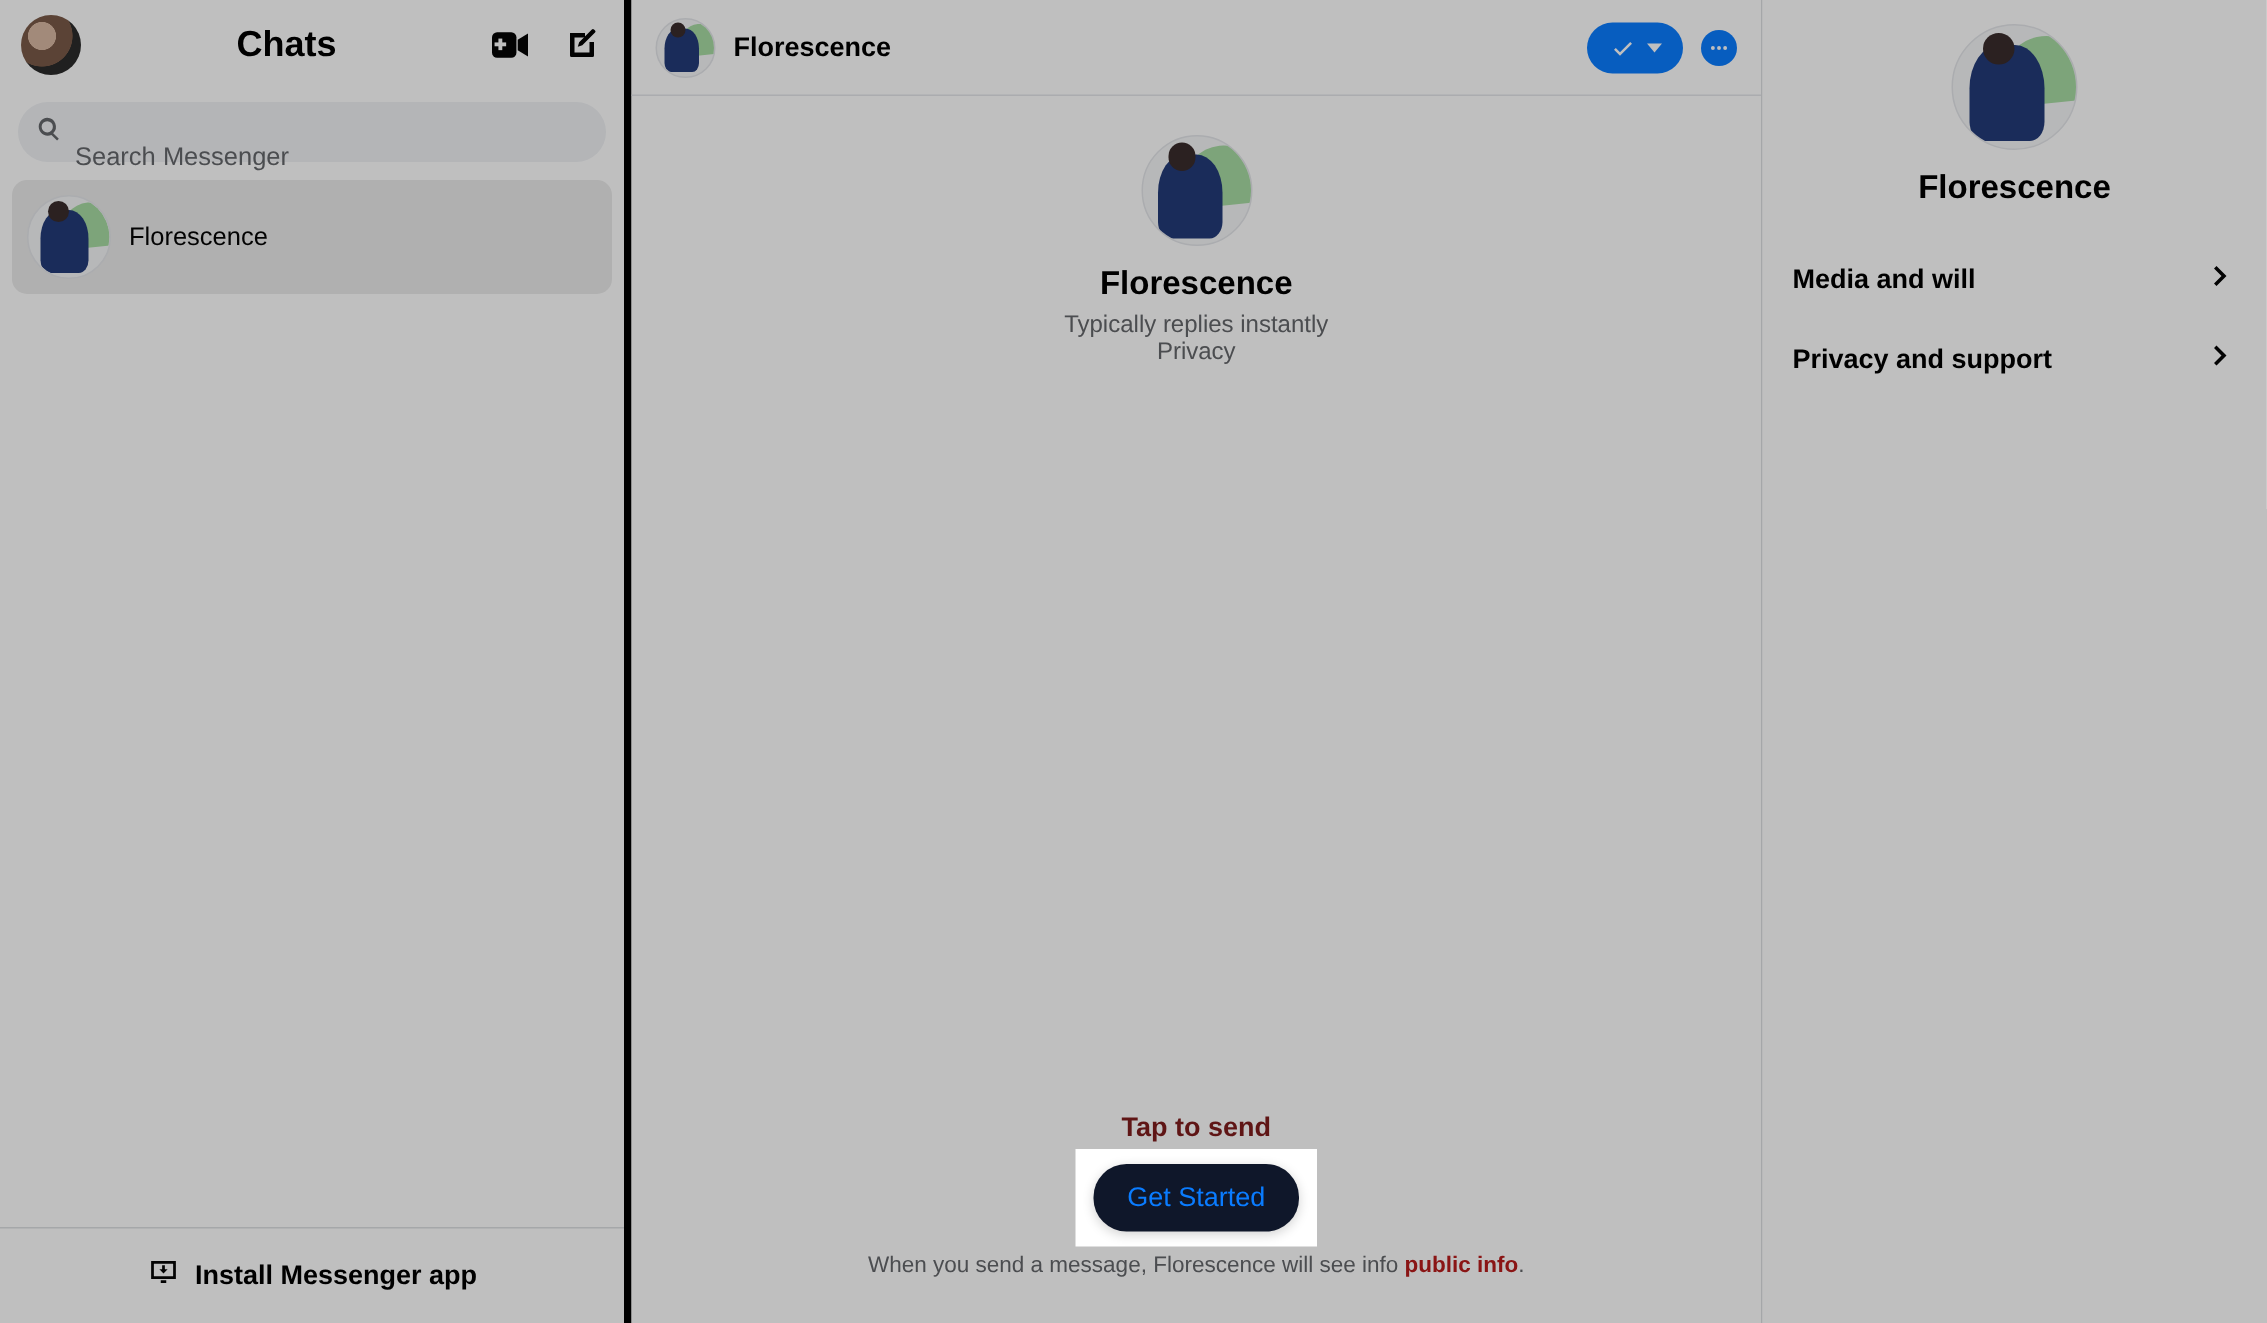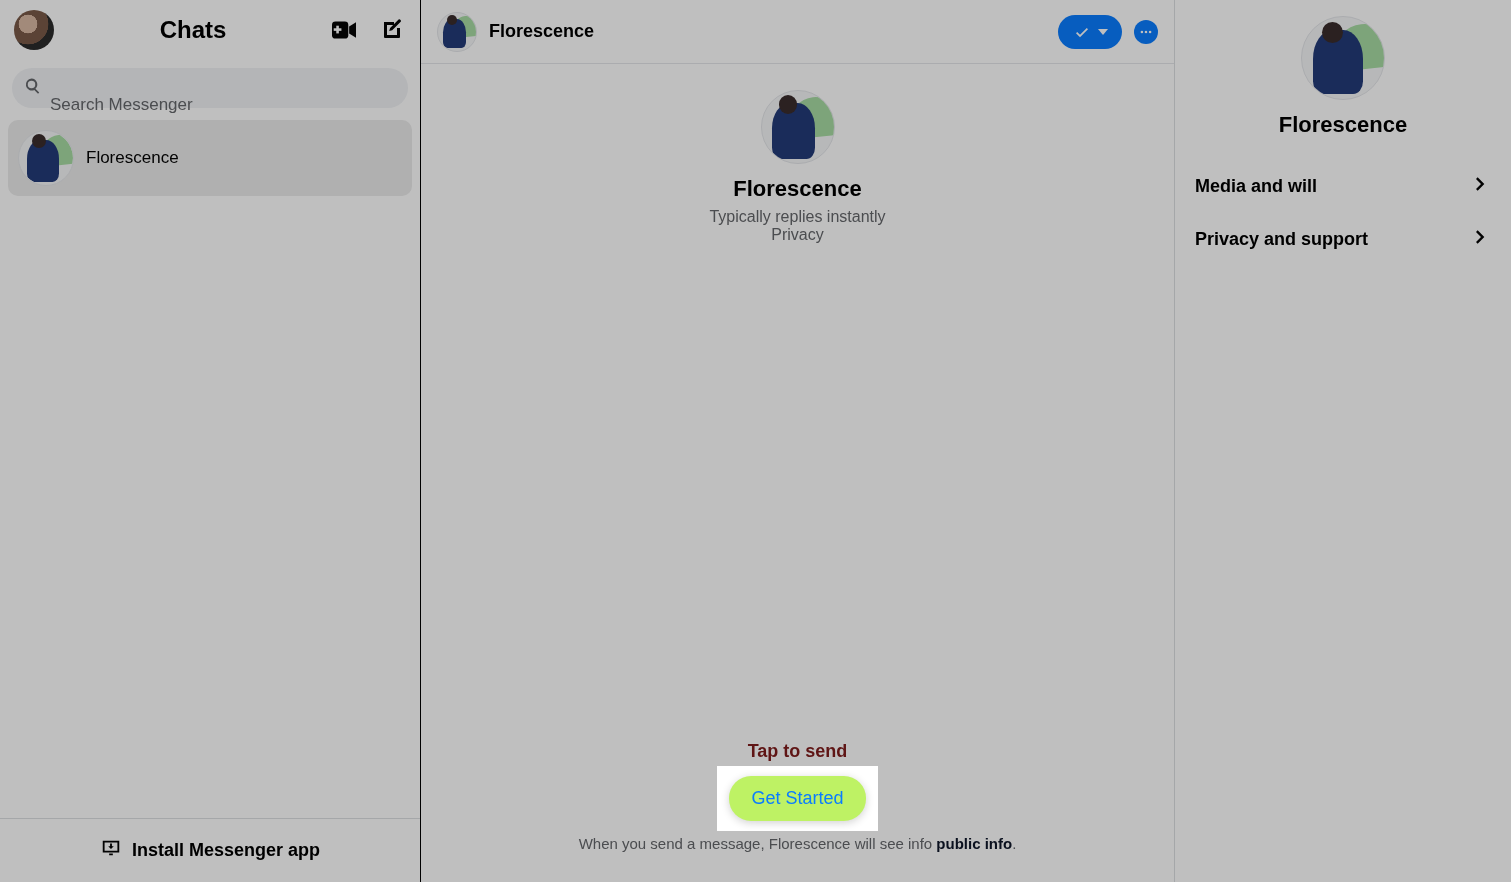--- a/index.html
+++ b/index.html
@@ -27,21 +27,21 @@
   height: 100%;
   background: #ffffff;
 }
 
 
 .sidebar {
   width: 421px;
   height: 100%;
   display: flex;
   flex-direction: column;
-  border-right: 1px solid #000000;
+  border-right: 5px solid #000000;
   background: #ffffff;
 }
 .sidebar-header {
   display: flex;
   align-items: center;
   padding: 10px 16px 10px 14px;
   gap: 12px;
 }
 .user-avatar {
   width: 40px;
@@ -175,40 +175,40 @@
 .conv-footer {
   padding: 14px 40px 30px;
   display: flex;
   flex-direction: column;
   align-items: center;
   gap: 14px;
 }
 .tap-label { font-size: 18px; font-weight: 700; color: #7f1d1d; }
 
 .get-started {
-  background: #bef264;
+  background: #0f172a;
   color: #0a7cff;
   font-size: 18px;
   font-weight: 500;
   padding: 12px 22px;
   border-radius: 22px;
   box-shadow: 0 2px 8px rgba(0,0,0,0.18);
   cursor: pointer;
   position: relative;
   z-index: 10; 
 }
 .highlight-box {
   position: absolute;
   background:#fff;
   z-index: 9;
   padding: 6px;
 }
 
 .disclosure { font-size: 15px; color: #65676b; }
-.disclosure .link { color: #0f172a; font-weight: 600; margin-top: 36px; }
+.disclosure .link { color: #b91c1c; font-weight: 600; margin-top: 36px; }
 
 
 .info-panel {
   width: 336px;
   height: 100%;
   padding: 16px 0;
   display: flex;
   flex-direction: column;
   align-items: center;
   background: #ffffff;

